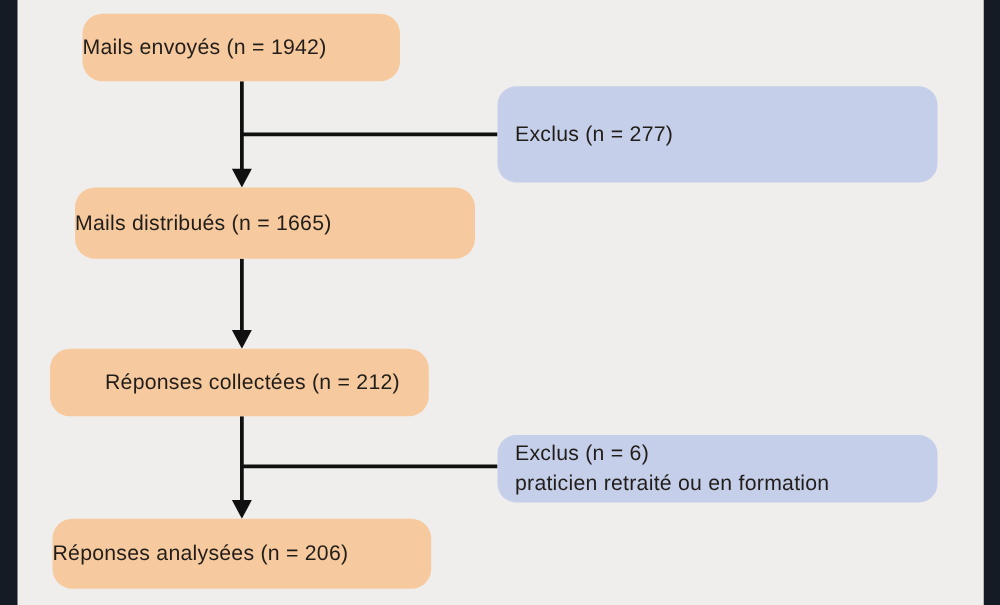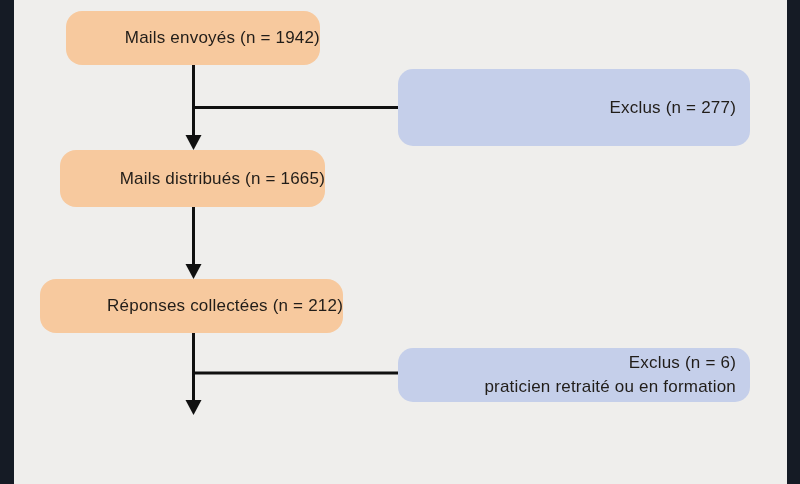--- a/index.html
+++ b/index.html
@@ -33,34 +33,34 @@
   .connectors{
     position:absolute;
     left:0;top:0;
     width:800px;height:484px;
     pointer-events:none;
   }
   .node{
     position:absolute;
     display:flex;
     flex-direction:column;
-    align-items:flex-end;
+    align-items:flex-start;
     justify-content:center;
     text-align:center;
     color:var(--ink);
     font-size:17px;
     line-height:1.4;
     letter-spacing:.2px;
     box-sizing:border-box;
     border-radius:16px;
   }
   .node.flow{background:var(--peach);}
   .node.exclusion{background:var(--blue);border-radius:15px;padding:1px 14px;}
   .fb0{left:66px;top:11px;width:254px;height:54px;}
-  .fb1{left:60px;top:150px;width:265px;height:57px;}
+  .fb1{left:60px;top:150px;width:320px;height:57px;}
   .fb2{left:40px;top:279px;width:303px;height:54px;padding-left:44px;}
   .fb3{left:42px;top:415px;width:303px;height:56px;}
   .ex0{left:398px;top:69px;width:352px;height:77px;}
   .ex1{left:398px;top:348px;width:352px;height:54px;}
 </style>
 </head>
 <body>
 
 <div class="stage">
 
@@ -88,20 +88,23 @@
   </div>
 
   <div class="node flow fb1">
     <span>Mails distribués (n = 1665)</span>
   </div>
 
   <div class="node flow fb2">
     <span>Réponses collectées (n = 212)</span>
   </div>
 
+  <div class="node flow fb3">
+    <span>Réponses analysées (n = 206)</span>
+  </div>
 
   <div class="node exclusion ex0">
     <span>Exclus (n = 277)</span>
   </div>
 
   <div class="node exclusion ex1">
     <span>Exclus (n = 6)</span>
     <span>praticien retraité ou en formation</span>
   </div>
 

